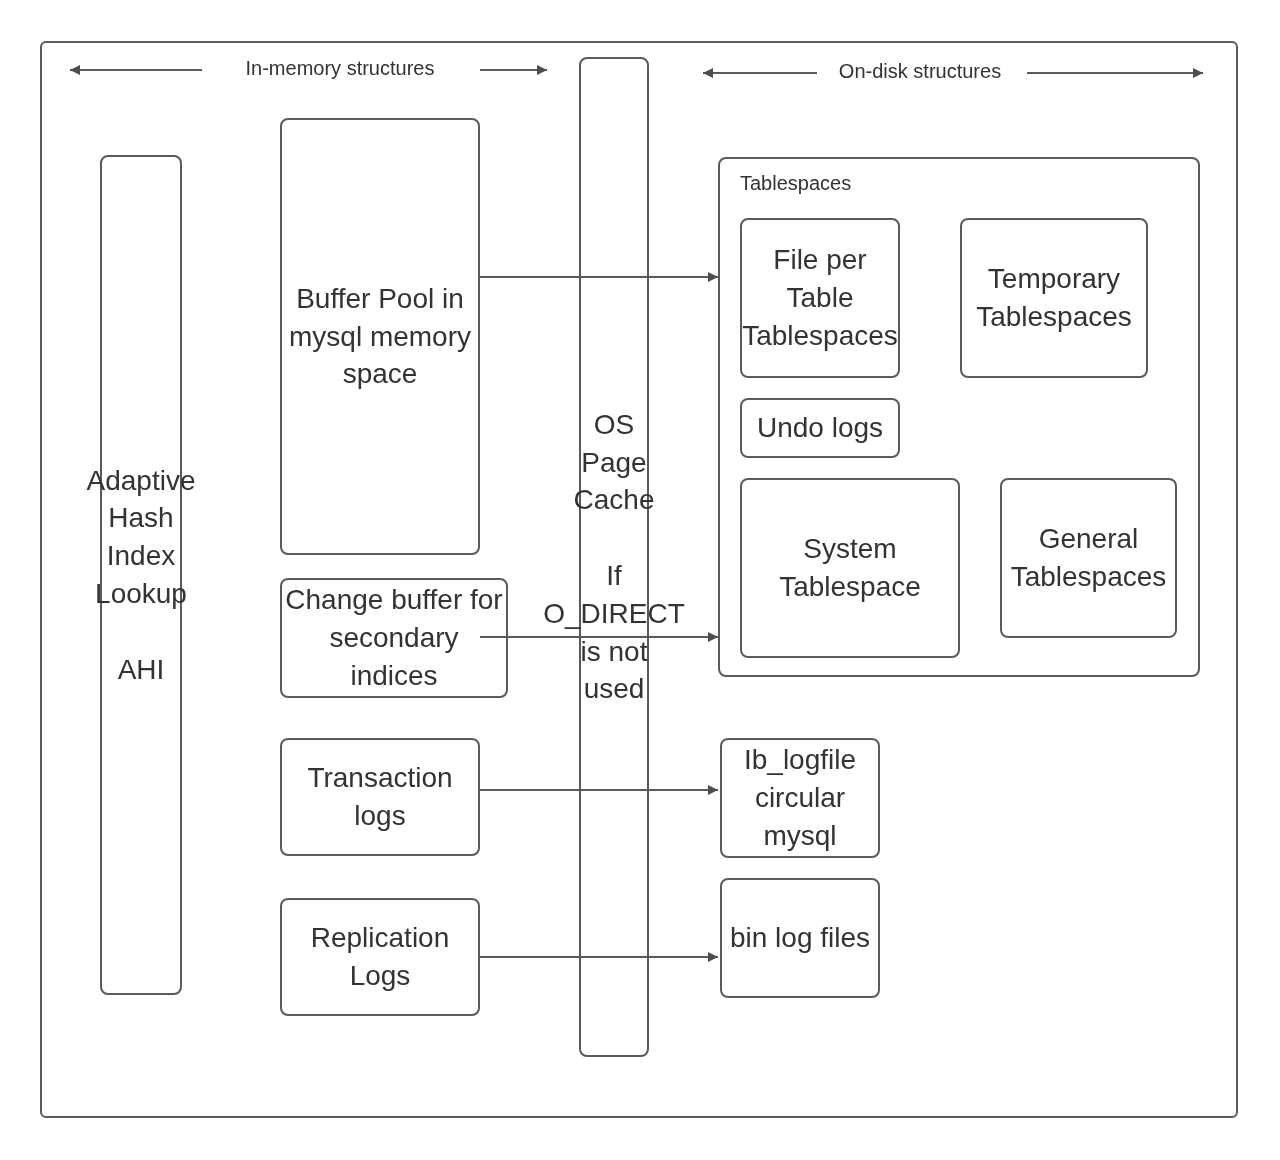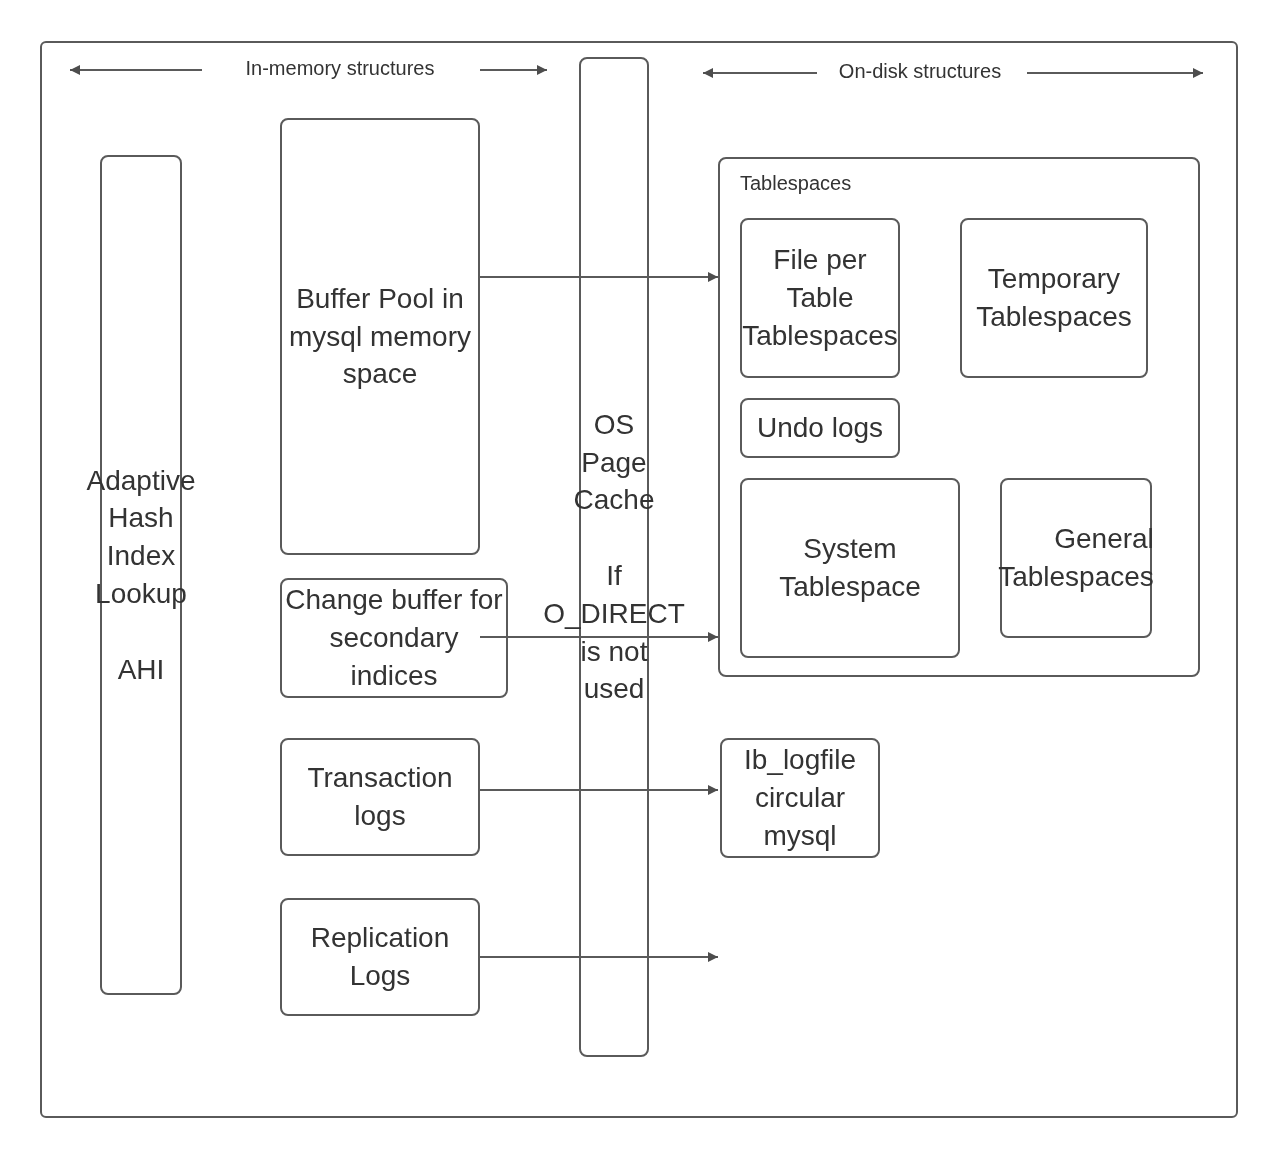--- a/index.html
+++ b/index.html
@@ -106,26 +106,27 @@
   <div class="box" style="left:740px;top:218px;width:160px;height:160px;">File per Table
 Tablespaces</div>
 
   <div class="box" style="left:960px;top:218px;width:188px;height:160px;">Temporary
 Tablespaces</div>
 
   <div class="box" style="left:740px;top:398px;width:160px;height:60px;">Undo logs</div>
 
   <div class="box" style="left:740px;top:478px;width:220px;height:180px;">System Tablespace</div>
 
-  <div class="box" style="left:1000px;top:478px;width:152px;height:160px;text-align:right;">General
+  <div class="box" style="left:1000px;top:478px;width:177px;height:160px;">General
 Tablespaces</div>
 
   <div class="box" style="left:720px;top:738px;width:160px;height:120px;">Ib_logfile
 circular mysql</div>
 
+  <div class="box" style="left:720px;top:878px;width:160px;height:120px;">bin log files</div>
 
   <svg id="arrow-layer" viewBox="0 0 1280 1160" xmlns="http://www.w3.org/2000/svg">
     <defs>
       <marker id="ah" viewBox="0 0 12 12" markerWidth="12" markerHeight="12" refX="11" refY="6" orient="auto" markerUnits="userSpaceOnUse">
         <path d="M1,1 L11,6 L1,11 z" fill="#4d4d4d"></path>
       </marker>
     </defs>
 
     <g>
       <line x1="202" y1="70" x2="70" y2="70" marker-end="url(#ah)"></line>

